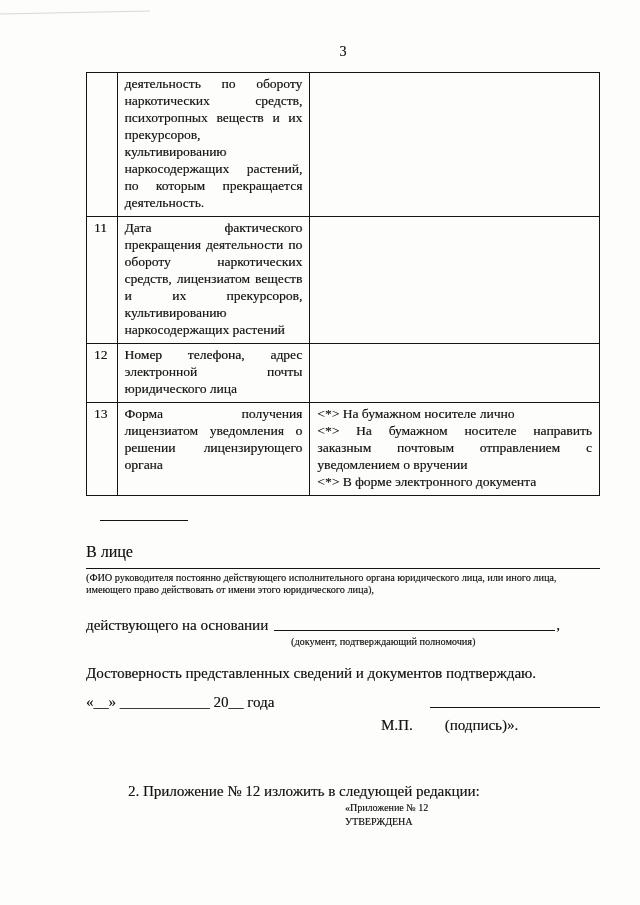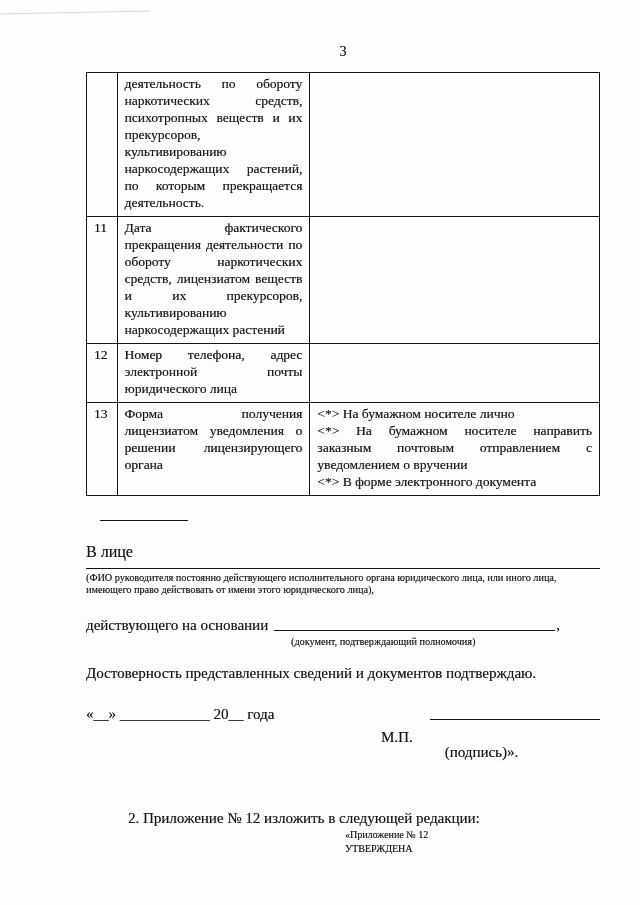--- a/index.html
+++ b/index.html
@@ -86,42 +86,42 @@
   }
   .doc-note {
     margin: 2px 0 0 205px;
     font-size: 10.2px;
   }
   .confirm {
     margin-top: 18px;
     font-size: 15px;
   }
   .date-row {
-    margin-top: 24px;
+    margin-top: 12px;
     display: flex;
     align-items: center;
     font-size: 15px;
     width: 514px;
   }
   .sig-line {
     display: inline-block;
     margin-left: auto;
     width: 170px;
     border-bottom: 1.2px solid #141414;
     align-self: flex-end;
     height: 1px;
     margin-bottom: 3px;
   }
   .sig-notes {
     margin-top: 6px;
     font-size: 15px;
     display: flex;
   }
   .sig-notes .mp { margin-left: 295px; }
-  .sig-notes .podp { margin-left: 32px; margin-top: 15px; }
+  .sig-notes .podp { margin-left: 32px; }
   .amendment {
     margin-top: 48px;
     margin-left: 42px;
     font-size: 15px;
     line-height: 1.2;
   }
   .annex, .approved {
     margin-left: 259px;
     font-size: 10px;
     line-height: 1.2;

